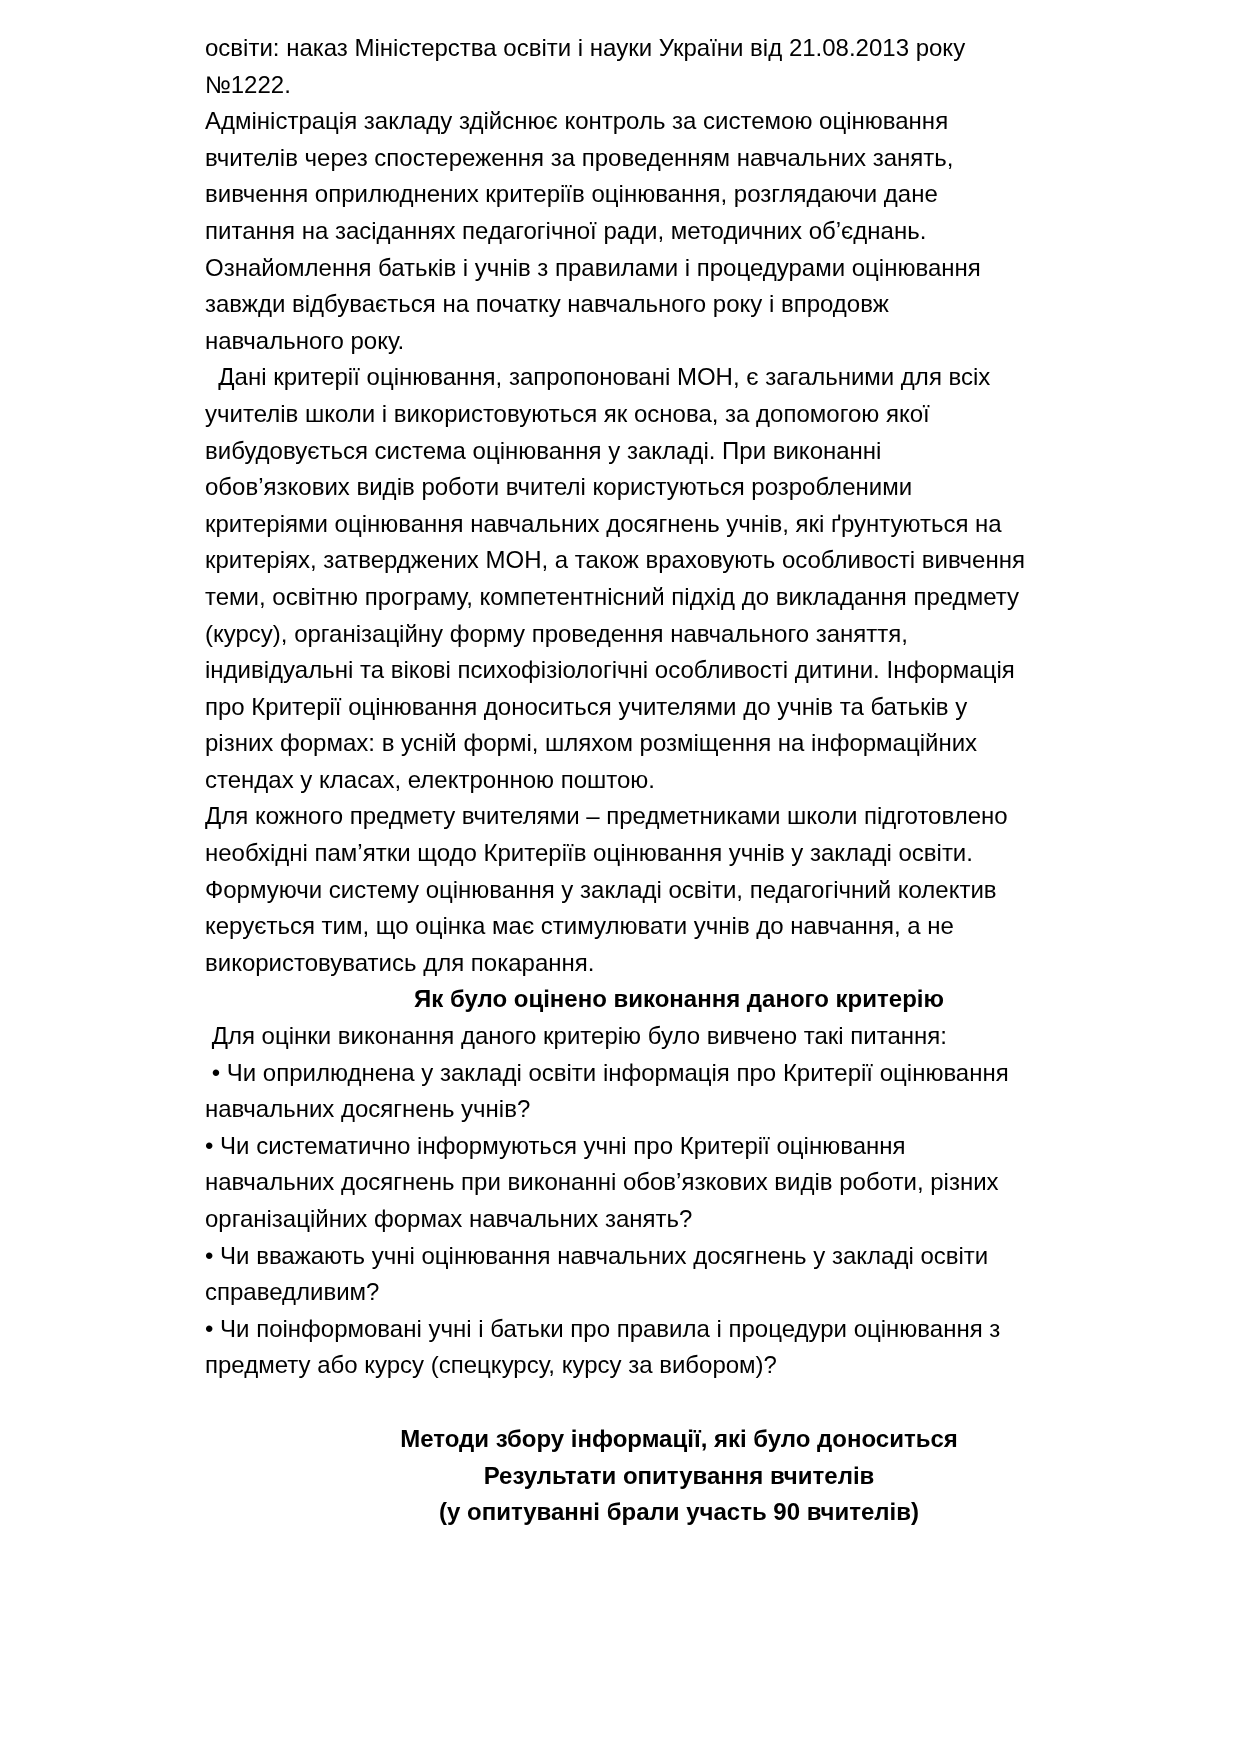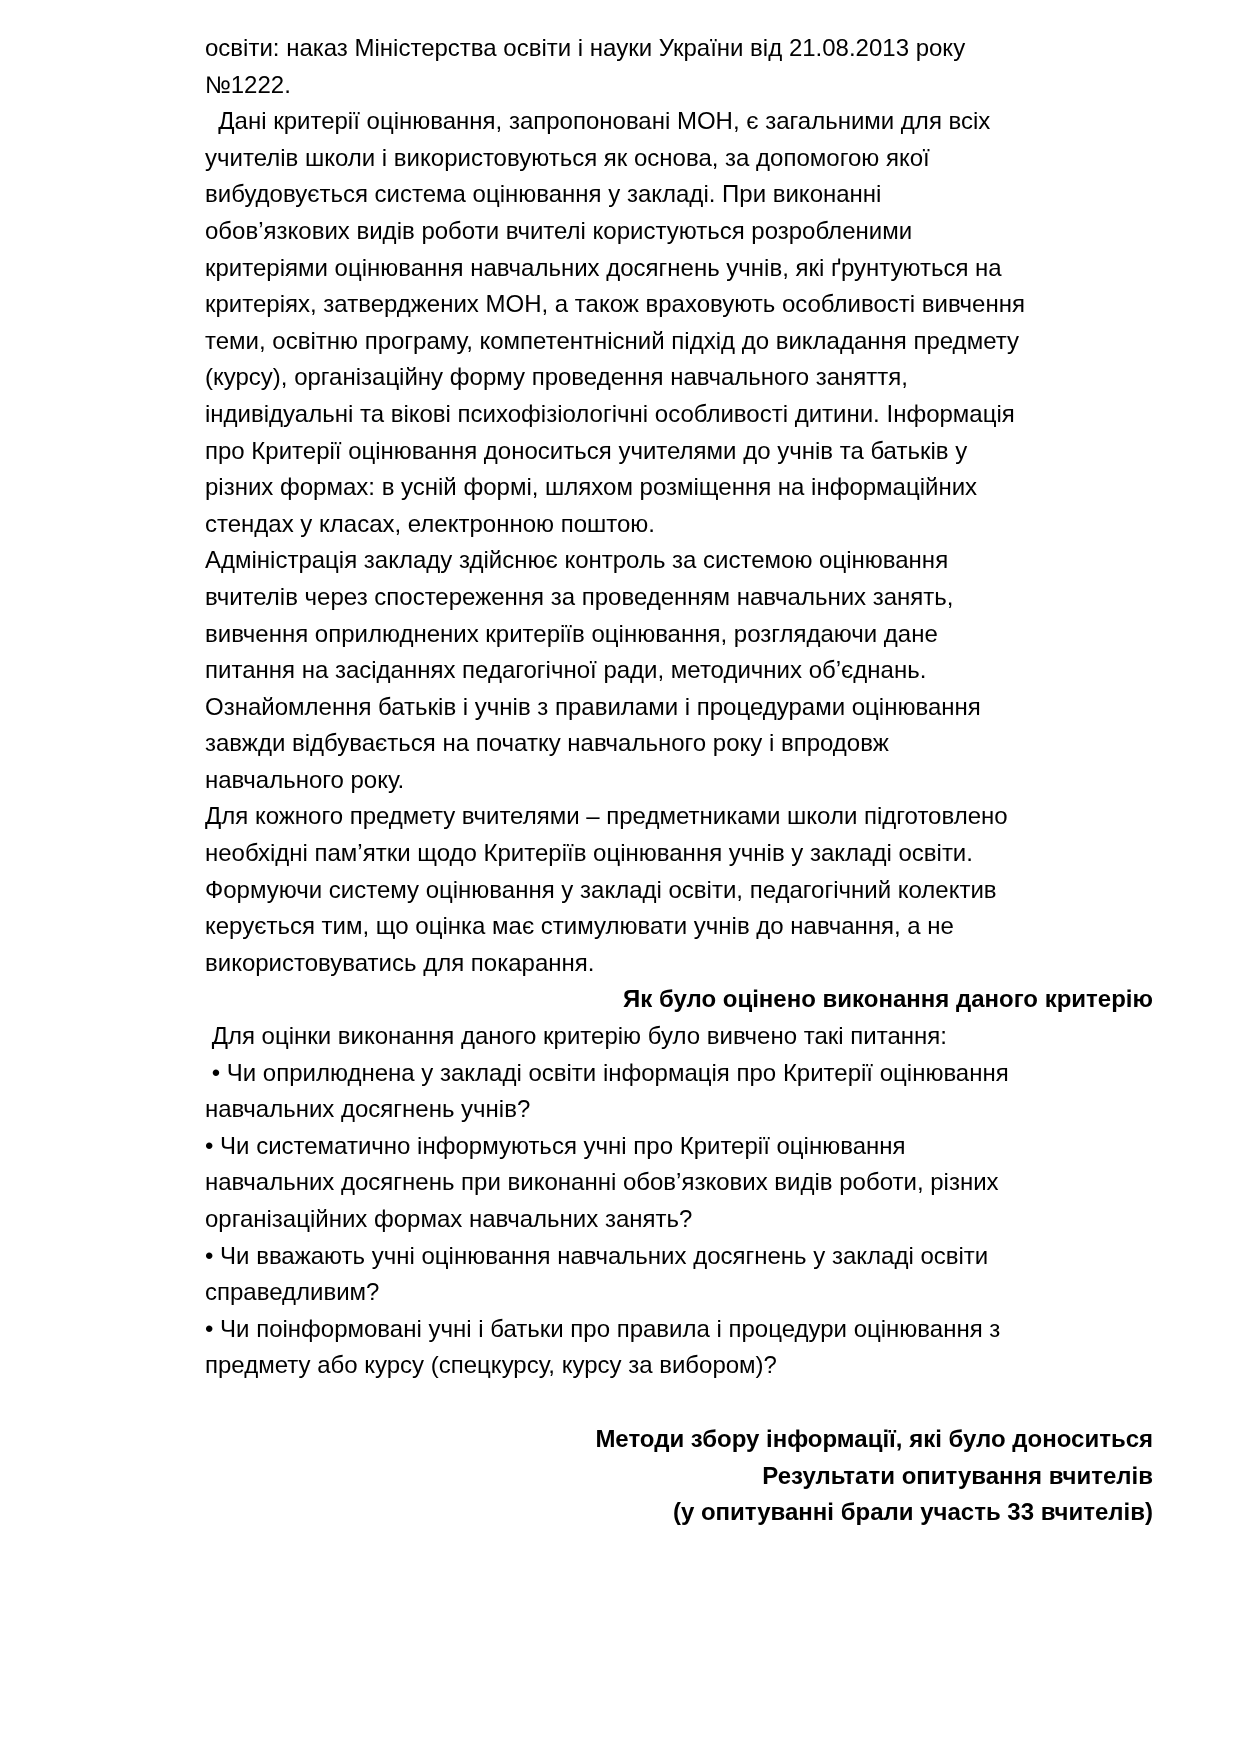--- a/index.html
+++ b/index.html
@@ -24,63 +24,63 @@
   }
   .para {
     white-space: pre-wrap;
     margin: 0;
     text-align: left;
   }
   .heading {
     white-space: pre-wrap;
     margin: 0;
     font-weight: bold;
-    text-align: right;
+    text-align: center;
   }
   .gap-above {
     margin-top: 37px;
   }
 </style>
 </head>
 <body>
 
 <div class="page">
   <div class="para">освіти: наказ Міністерства освіти і науки України від 21.08.2013 року
 №1222.</div>
+  <div class="para">Адміністрація закладу здійснює контроль за системою оцінювання
+вчителів через спостереження за проведенням навчальних занять,
+вивчення оприлюднених критеріїв оцінювання, розглядаючи дане
+питання на засіданнях педагогічної ради, методичних об’єднань.
+Ознайомлення батьків і учнів з правилами і процедурами оцінювання
+завжди відбувається на початку навчального року і впродовж
+навчального року.</div>
   <div class="para">  Дані критерії оцінювання, запропоновані МОН, є загальними для всіх
 учителів школи і використовуються як основа, за допомогою якої
 вибудовується система оцінювання у закладі. При виконанні
 обов’язкових видів роботи вчителі користуються розробленими
 критеріями оцінювання навчальних досягнень учнів, які ґрунтуються на
 критеріях, затверджених МОН, а також враховують особливості вивчення
 теми, освітню програму, компетентнісний підхід до викладання предмету
 (курсу), організаційну форму проведення навчального заняття,
 індивідуальні та вікові психофізіологічні особливості дитини. Інформація
 про Критерії оцінювання доноситься учителями до учнів та батьків у
 різних формах: в усній формі, шляхом розміщення на інформаційних
 стендах у класах, електронною поштою.</div>
-  <div class="para">Адміністрація закладу здійснює контроль за системою оцінювання
-вчителів через спостереження за проведенням навчальних занять,
-вивчення оприлюднених критеріїв оцінювання, розглядаючи дане
-питання на засіданнях педагогічної ради, методичних об’єднань.
-Ознайомлення батьків і учнів з правилами і процедурами оцінювання
-завжди відбувається на початку навчального року і впродовж
-навчального року.</div>
   <div class="para">Для кожного предмету вчителями – предметниками школи підготовлено
 необхідні пам’ятки щодо Критеріїв оцінювання учнів у закладі освіти.
 Формуючи систему оцінювання у закладі освіти, педагогічний колектив
 керується тим, що оцінка має стимулювати учнів до навчання, а не
 використовуватись для покарання.</div>
   <div class="heading">Як було оцінено виконання даного критерію</div>
   <div class="para"> Для оцінки виконання даного критерію було вивчено такі питання:
  • Чи оприлюднена у закладі освіти інформація про Критерії оцінювання
 навчальних досягнень учнів?
 • Чи систематично інформуються учні про Критерії оцінювання
 навчальних досягнень при виконанні обов’язкових видів роботи, різних
 організаційних формах навчальних занять?
 • Чи вважають учні оцінювання навчальних досягнень у закладі освіти
 справедливим?
 • Чи поінформовані учні і батьки про правила і процедури оцінювання з
 предмету або курсу (спецкурсу, курсу за вибором)?</div>
   <div class="heading gap-above">Методи збору інформації, які було доноситься</div>
   <div class="heading">Результати опитування вчителів
-(у опитуванні брали участь 33 вчителів)</div>
+(у опитуванні брали участь 90 вчителів)</div>
 </div>
 
 </body></html>

